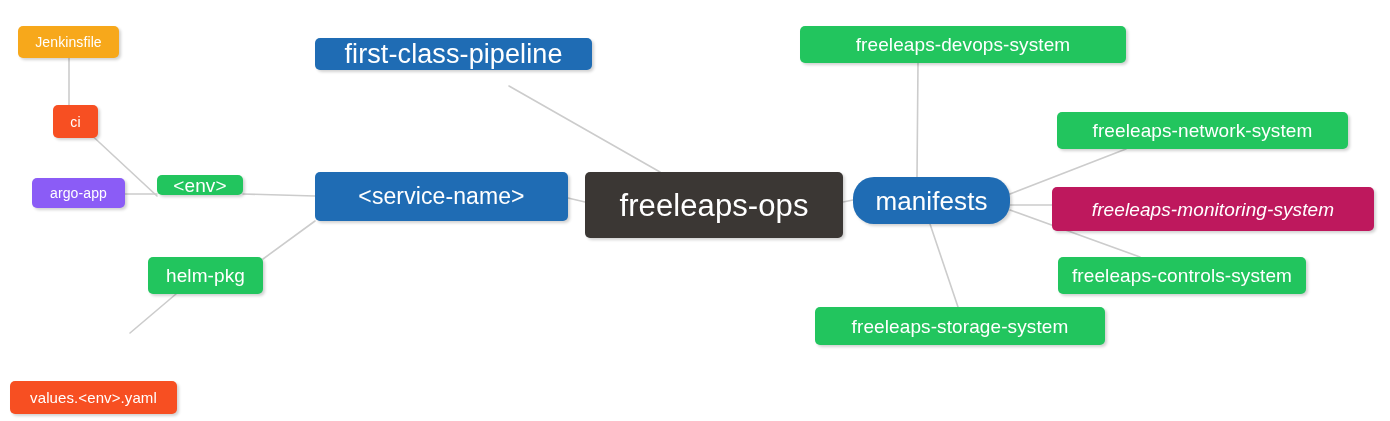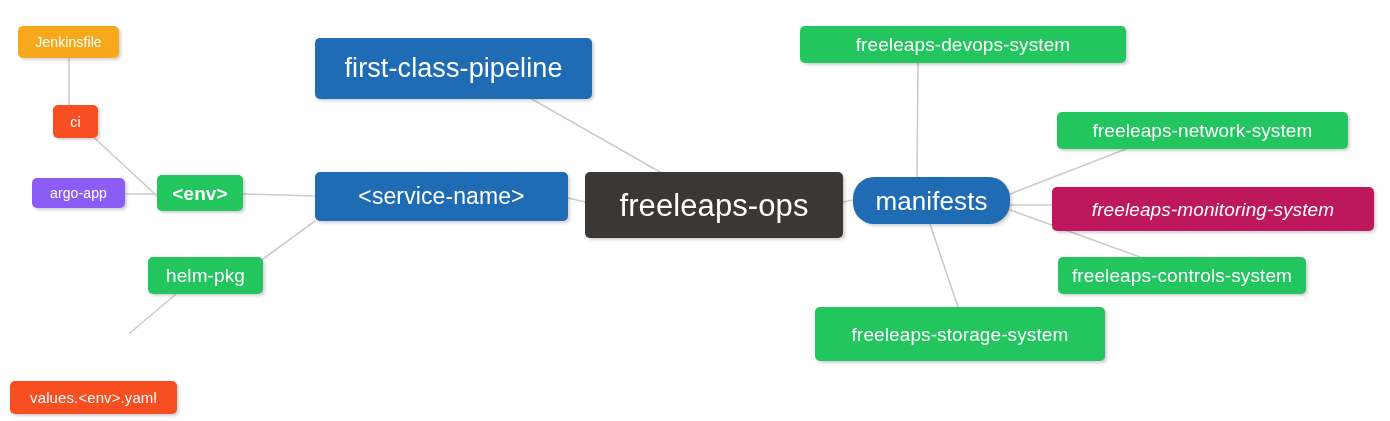--- a/index.html
+++ b/index.html
@@ -58,26 +58,26 @@
       <line x1="917" y1="177" x2="918" y2="63" stroke="#cccccc" stroke-width="1.6" stroke-linecap="round"></line>
       <line x1="1010" y1="194" x2="1126" y2="149" stroke="#cccccc" stroke-width="1.6" stroke-linecap="round"></line>
       <line x1="1010" y1="205" x2="1052" y2="205" stroke="#cccccc" stroke-width="1.6" stroke-linecap="round"></line>
       <line x1="1010" y1="210" x2="1140" y2="257" stroke="#cccccc" stroke-width="1.6" stroke-linecap="round"></line>
       <line x1="930" y1="224" x2="958" y2="307" stroke="#cccccc" stroke-width="1.6" stroke-linecap="round"></line>
     </svg>
   <div id="node-layer">
       <div class="node" style="left: 18px; top: 26px; width: 101px; height: 32px; background: rgb(247, 168, 27); font-size: 14px;">Jenkinsfile</div>
       <div class="node" style="left: 53px; top: 105px; width: 45px; height: 33px; background: rgb(247, 79, 34); font-size: 14px;">ci</div>
       <div class="node" style="left: 32px; top: 178px; width: 93px; height: 30px; background: #8b5cf6; font-size: 14px;">argo-app</div>
-      <div class="node" style="left: 157px; top: 175px; width: 86px; height: 36px; background: rgb(34, 197, 94); font-size: 19px; font-weight: bold;">&lt;env&gt;</div>
+      <div class="node" style="left: 157px; top: 175px; width: 86px; height: 20px; background: rgb(34, 197, 94); font-size: 19px;">&lt;env&gt;</div>
       <div class="node" style="left: 148px; top: 257px; width: 115px; height: 37px; background: rgb(34, 197, 94); font-size: 19px;">helm-pkg</div>
       <div class="node" style="left: 10px; top: 333px; width: 167px; height: 33px; background: rgb(247, 79, 34); font-size: 15px; margin-top: 48px;">values.&lt;env&gt;.yaml</div>
-      <div class="node" style="left: 315px; top: 38px; width: 277px; height: 61px; background: rgb(31, 108, 180); font-size: 27px;">first-class-pipeline</div>
+      <div class="node" style="left: 315px; top: 38px; width: 277px; height: 32px; background: rgb(31, 108, 180); font-size: 27px;">first-class-pipeline</div>
       <div class="node" style="left: 315px; top: 172px; width: 253px; height: 49px; background: rgb(31, 108, 180); font-size: 23px;">&lt;service-name&gt;</div>
       <div class="node" style="left: 585px; top: 172px; width: 258px; height: 66px; background: rgb(59, 55, 52); font-size: 31px;">freeleaps-ops</div>
       <div class="node" style="left: 853px; top: 177px; width: 157px; height: 47px; background: rgb(31, 108, 180); font-size: 26px; border-radius: 21px;">manifests</div>
       <div class="node" style="left: 800px; top: 26px; width: 326px; height: 37px; background: rgb(34, 197, 94); font-size: 19px;">freeleaps-devops-system</div>
       <div class="node" style="left: 1057px; top: 112px; width: 291px; height: 37px; background: rgb(34, 197, 94); font-size: 19px;">freeleaps-network-system</div>
       <div class="node" style="left: 1052px; top: 187px; width: 322px; height: 44px; background: #be185d; font-size: 19px; font-style: italic;">freeleaps-monitoring-system</div>
       <div class="node" style="left: 1058px; top: 257px; width: 248px; height: 37px; background: rgb(34, 197, 94); font-size: 19px;">freeleaps-controls-system</div>
-      <div class="node" style="left: 815px; top: 307px; width: 290px; height: 54px; background: rgb(34, 197, 94); font-size: 19px;">freeleaps-storage-system</div>
+      <div class="node" style="left: 815px; top: 307px; width: 290px; height: 38px; background: rgb(34, 197, 94); font-size: 19px;">freeleaps-storage-system</div>
     </div>
 </div>
 
 </body></html>

